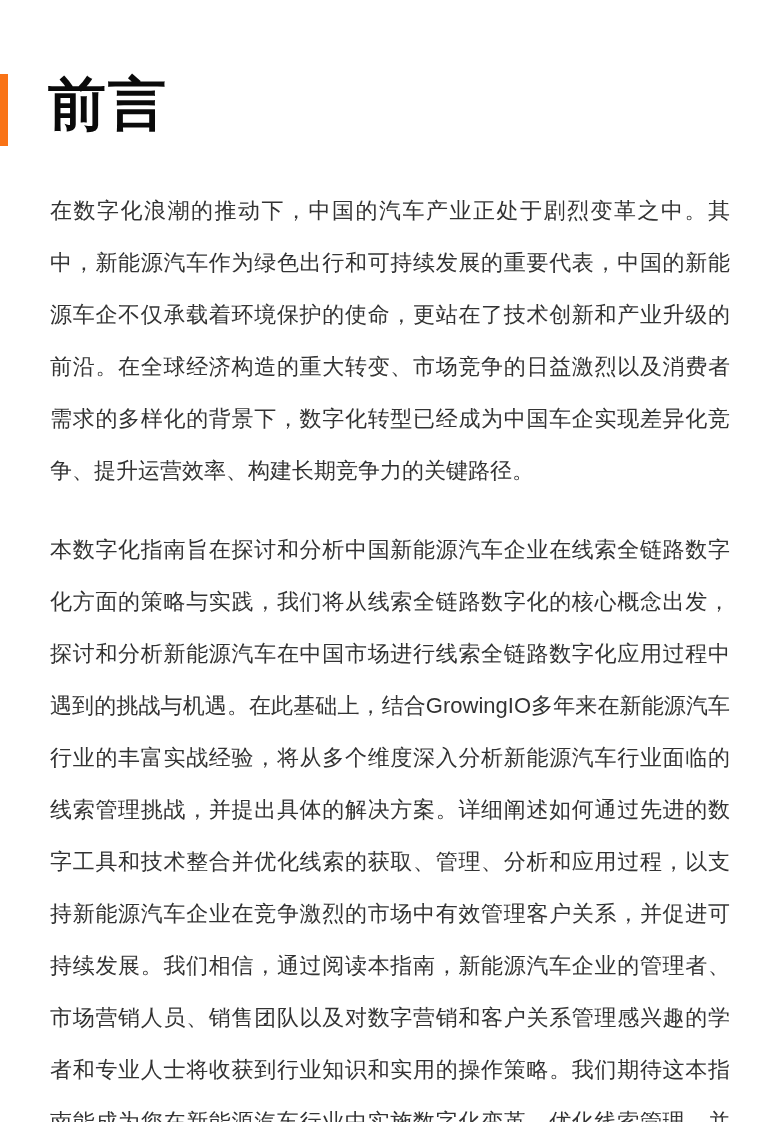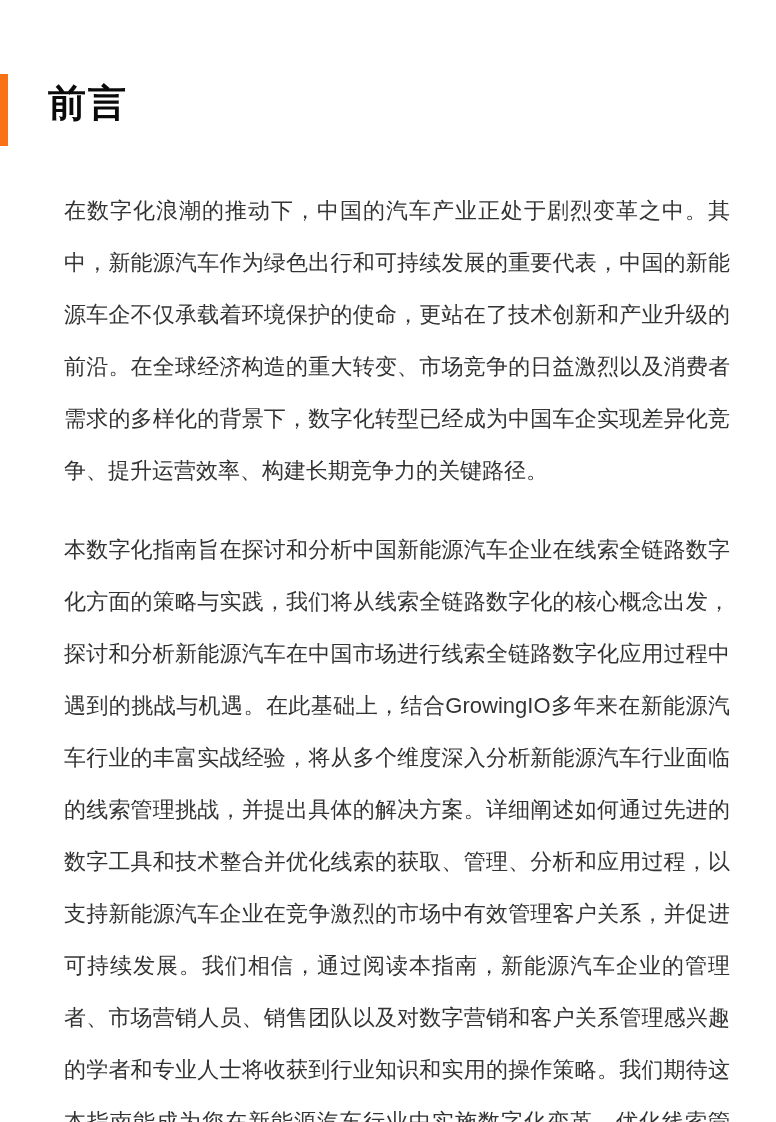--- a/index.html
+++ b/index.html
@@ -25,40 +25,40 @@
     left: 0;
     top: 74px;
     width: 8px;
     height: 72px;
     
     background: #F97316;
   }
   .page-title {
     position: absolute;
     left: 48px;
-    top: 84px;
+    top: 74px;
     margin: 0;
-    font-size: 38px;
+    font-size: 58px;
     line-height: 1.05;
     font-weight: 900;
     letter-spacing: 2px;
     color: #0a0a0a;
   }
   .content {
     position: absolute;
     left: 48px;
     top: 185px;
     width: 682px;
     font-size: 22px;
     line-height: 52px;
     text-align: justify;
     color: #333333;
   }
   .content p {
-    margin: 0 0 27px 16px;
+    margin: 0 0 27px 2px;
     text-justify: inter-ideograph;
   }
   .content p:last-child {
     margin-bottom: 0;
   }
 </style>
 </head>
 <body>
 
 <div class="page">

